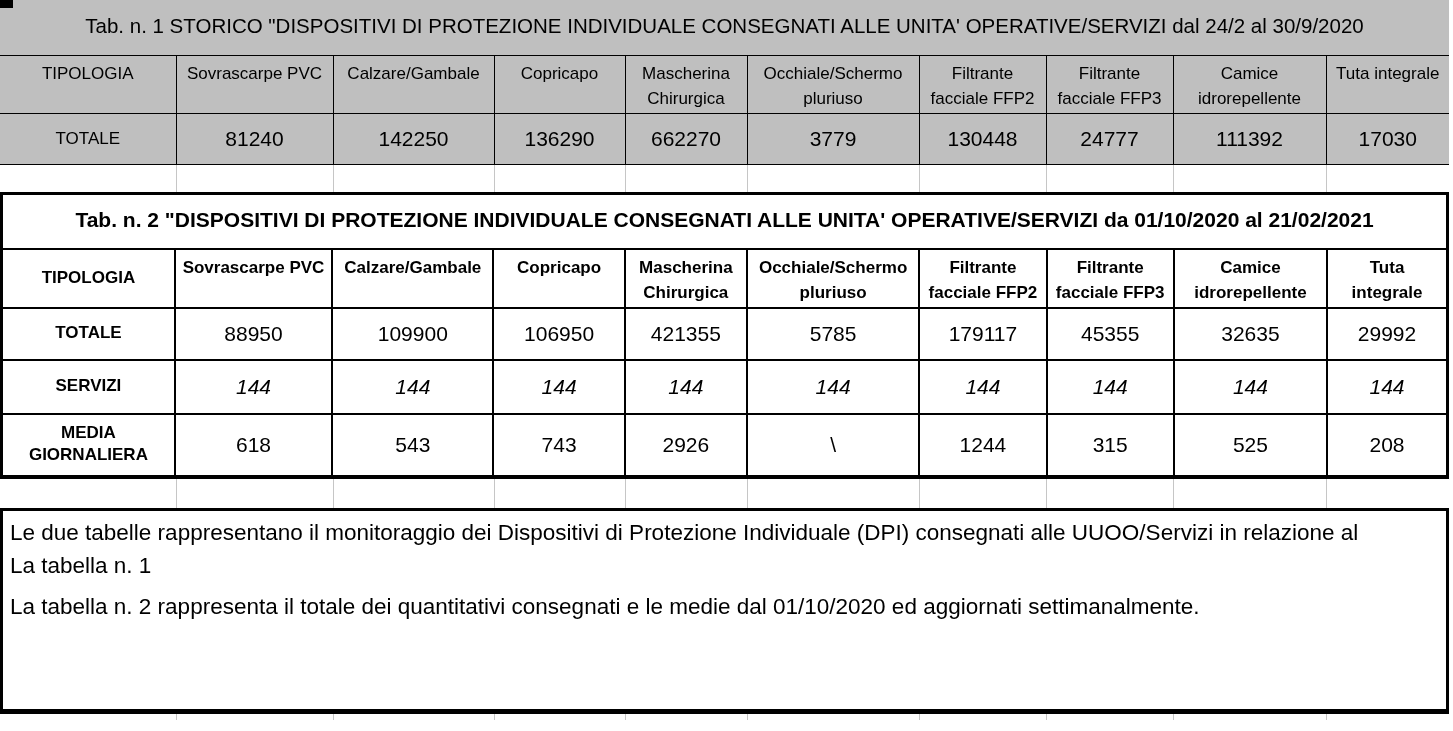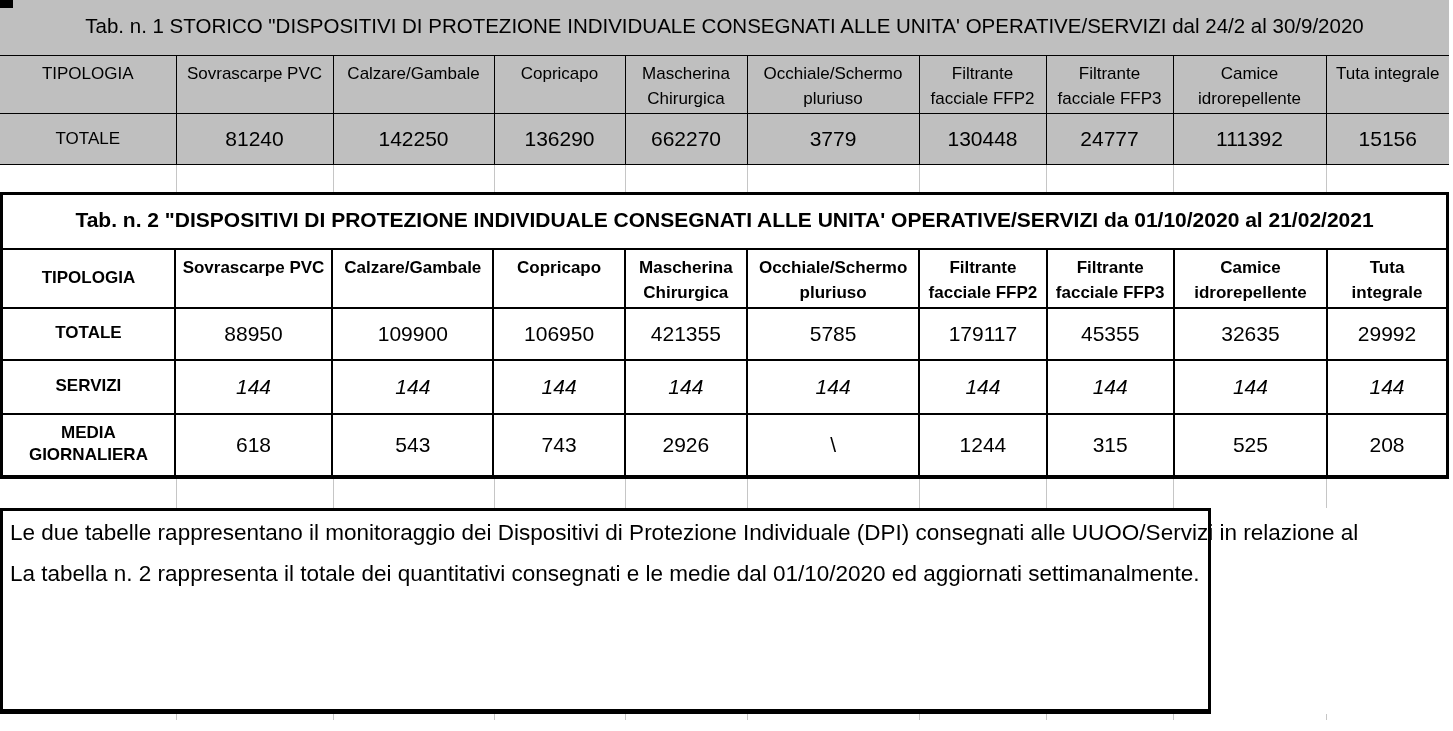--- a/index.html
+++ b/index.html
@@ -30,21 +30,21 @@
   .t2 td{background:#fff;border:2px solid #000;font-size:17px;text-align:center;vertical-align:top;padding:5px 4px 2px 4px;line-height:25px;font-weight:bold;}
   .t2 .title-cell{border-left:none;border-right:none;border-top:none;font-size:21px;height:45px;vertical-align:middle;padding:2px 0 6px 0;}
   .t2 .hdr{height:46px;}
   .t2 .tip{vertical-align:middle;padding-top:0;}
   .t2 .val{font-size:21px;font-weight:normal;vertical-align:middle;height:48px;padding-top:0;}
   .t2 .r2 .val{height:50px;font-style:italic;}
   .t2 .r3 .val{height:58px;}
   .t2 .rowlabel{vertical-align:middle;padding-top:0;line-height:22px;}
 
   
-  .notes{box-sizing:border-box;width:1211px;height:206px;border:3px solid #000;border-bottom-width:5px;padding:5px 7px 0 7px;font-size:22.5px;line-height:33px;}
+  .notes{box-sizing:border-box;width:1449px;height:206px;border:3px solid #000;border-bottom-width:5px;padding:5px 7px 0 7px;font-size:22.5px;line-height:33px;}
   .fl{white-space:nowrap;}
   .fl2{display:flex;justify-content:space-between;padding-right:4px;}
   .fl4{margin-top:8px;}
 </style>
 </head>
 <body>
 
 <div class="page">
   <div class="corner-mark"></div>
 
@@ -80,21 +80,21 @@
     <tr>
       <td class="rowlabel first">TOTALE</td>
       <td class="val">81240</td>
       <td class="val">142250</td>
       <td class="val">136290</td>
       <td class="val">662270</td>
       <td class="val">3779</td>
       <td class="val">130448</td>
       <td class="val">24777</td>
       <td class="val">111392</td>
-      <td class="val last">15156</td>
+      <td class="val last">17030</td>
     </tr>
   </tbody>
     </table>
 
   <table class="gap gap1">
     <colgroup>
       <col style="width:176px">
         <col style="width:157px">
         <col style="width:161px">
         <col style="width:131px">
@@ -214,20 +214,21 @@
           <td></td>
           <td></td>
           <td class="last"></td>
         </tr>
   </tbody>
     </table>
 
   <div class="notes">
     <div class="fl">Le due tabelle rappresentano il monitoraggio dei Dispositivi di Protezione Individuale (DPI) consegnati alle UUOO/Servizi in relazione al</div>
     <div class="fl fl2">
+      <span>La tabella n. 1</span>
     </div>
     <div class="fl fl4">La tabella n. 2 rappresenta il totale dei quantitativi consegnati e le medie dal 01/10/2020 ed aggiornati settimanalmente.</div>
   </div>
 
   <table class="gap gap3">
     <colgroup>
       <col style="width:176px">
         <col style="width:157px">
         <col style="width:161px">
         <col style="width:131px">

